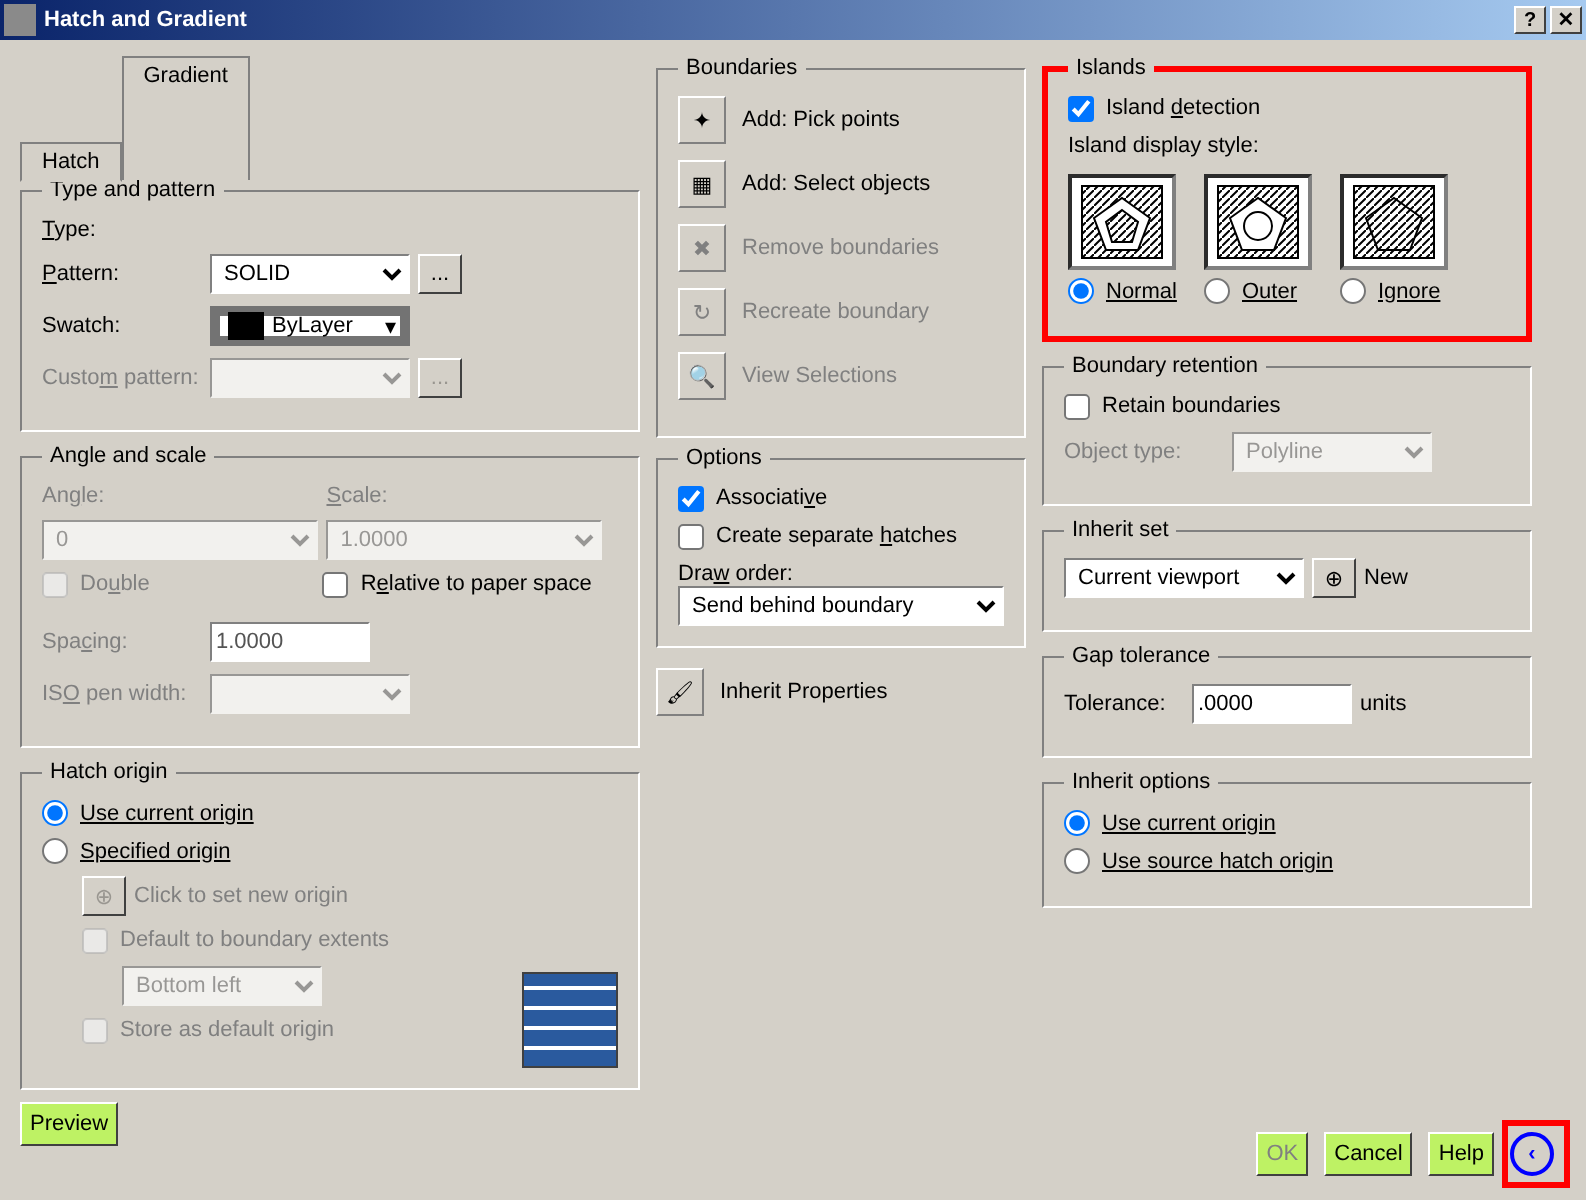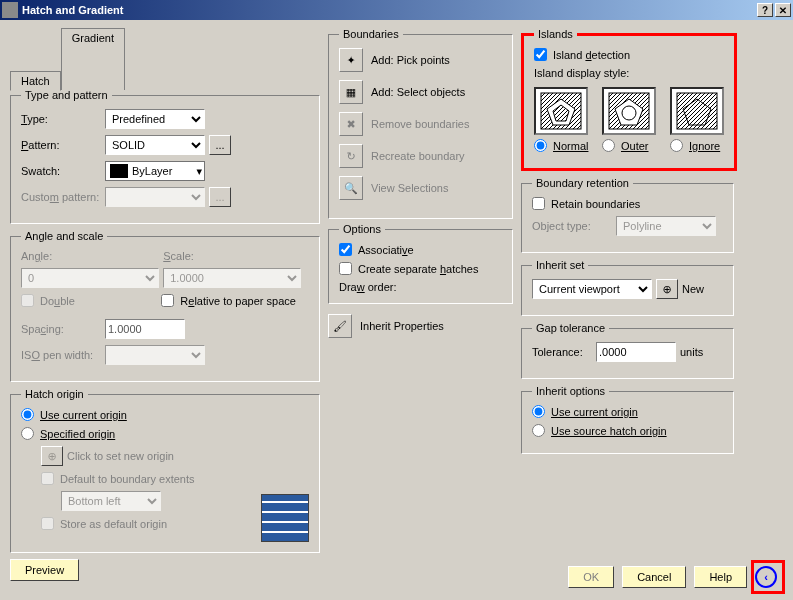--- a/index.html
+++ b/index.html
@@ -4,38 +4,38 @@
 <style>
 * { box-sizing: border-box; font-family: Tahoma, Arial, sans-serif; font-size: 11px; }
 body { margin: 0; background: #d4d0c8; width: 793px; height: 600px; position: relative; overflow: hidden; }
 .titlebar { background: linear-gradient(to right, #0a246a, #a6caf0); height: 20px; display: flex; align-items: center; padding: 0 2px; }
 .titlebar-icon { width: 16px; height: 16px; background: #8a8a8a; margin-right: 4px; }
 .titlebar-text { color: #fff; font-weight: bold; flex: 1; }
 .titlebar-btn { width: 16px; height: 14px; background: #d4d0c8; border: 1px solid #fff; border-right-color: #404040; border-bottom-color: #404040; margin-left: 2px; display: flex; align-items: center; justify-content: center; font-size: 10px; font-weight: bold; }
 .content { padding: 8px 10px; display: flex; gap: 8px; }
 .col1 { width: 310px; }
 .col2 { width: 185px; }
-.col3 { width: 213px; }
+.col3 { width: 245px; }
 .tabs { display: flex; margin-bottom: -1px; }
 .tab { padding: 3px 10px; border: 1px solid #808080; border-bottom: none; background: #d4d0c8; position: relative; }
 .tab.active { background: #d4d0c8; z-index: 2; border-bottom: 1px solid #d4d0c8; margin-bottom: -1px; margin-top: 43px; }
 fieldset { border: 1px solid #fff; border-top-color: #808080; border-left-color: #808080; margin: 0 0 6px 0; padding: 8px 10px 10px 10px; }
 legend { padding: 0 4px; }
 .row { display: flex; align-items: center; margin-bottom: 6px; gap: 4px; }
 .row label { width: 80px; }
 .row label.short { width: 60px; }
 select, input[type="text"] { border: 1px solid #808080; border-right-color: #fff; border-bottom-color: #fff; background: #fff; height: 20px; padding: 1px 2px; }
 select { width: 100px; }
 input[type="text"] { width: 80px; }
 button.small { width: 22px; height: 20px; background: #d4d0c8; border: 1px solid #fff; border-right-color: #404040; border-bottom-color: #404040; padding: 0; }
-button.btn { background: #fef9c3; border: 1px solid #fff; border-right-color: #404040; border-bottom-color: #404040; padding: 3px 14px; height: 22px; }
+button.btn { background: #bef264; border: 1px solid #fff; border-right-color: #404040; border-bottom-color: #404040; padding: 3px 4px; height: 22px; }
 .disabled { color: #808080; }
-.swatch-box { width: 100px; height: 20px; border: 1px solid #737373; display: flex; align-items: center; background: #fff; }
+.swatch-box { width: 100px; height: 20px; border: 5px solid #737373; display: flex; align-items: center; background: #fff; }
 .swatch-color { width: 18px; height: 14px; background: #000; margin: 0 4px; }
-.checkbox-row { display: flex; align-items: center; gap: 6px; margin-bottom: 6px; }
+.checkbox-row { display: flex; gap: 6px; margin-bottom: 6px; }
 input[type="checkbox"], input[type="radio"] { margin: 0; }
 .radio-row { display: flex; align-items: center; gap: 6px; margin-bottom: 6px; text-decoration: underline; }
 .icon-btn-row { display: flex; align-items: center; gap: 8px; margin-bottom: 8px; cursor: pointer; }
 .icon-btn { width: 24px; height: 24px; background: #d4d0c8; border: 1px solid #fff; border-right-color: #808080; border-bottom-color: #808080; display: flex; align-items: center; justify-content: center; }
 .island-styles { display: flex; gap: 14px; margin: 8px 0 4px 0; }
 .island-box { width: 54px; height: 48px; border: 2px inset #808080; background: #fff; display: flex; align-items: center; justify-content: center; }
 .underline { text-decoration: underline; }
 .hatch-preview { width: 48px; height: 48px; background: repeating-linear-gradient(0deg, #2a5a9e, #2a5a9e 8px, #fff 8px, #fff 10px); border: 1px solid #404040; position: absolute; right: 10px; bottom: 10px; }
 .bottom-buttons { position: absolute; bottom: 12px; right: 16px; display: flex; gap: 8px; align-items: center; }
 .arrow-btn { width: 22px; height: 22px; border: 2px solid #0000ff; border-radius: 50%; display: flex; align-items: center; justify-content: center; color: #0000ff; font-weight: bold; }
@@ -59,21 +59,20 @@
   <div class="col1">
     <div class="tabs">
       <div class="tab active">Hatch</div>
       <div class="tab">Gradient</div>
     </div>
 
     <fieldset>
       <legend>Type and pattern</legend>
       <div class="row">
         <label><span class="underline">T</span>ype:</label>
-        <select><option>Predefined</option></select>
       </div>
       <div class="row">
         <label><span class="underline">P</span>attern:</label>
         <select><option>SOLID</option></select>
         <button class="small">...</button>
       </div>
       <div class="row">
         <label>Swatch:</label>
         <div class="swatch-box">
           <div class="swatch-color"></div>
@@ -180,20 +179,21 @@
       <legend>Options</legend>
       <div class="checkbox-row">
         <input type="checkbox" checked="" style="">
         <span>Associati<span class="underline">v</span>e</span>
       </div>
       <div class="checkbox-row">
         <input type="checkbox" style="">
         <span>Create separate <span class="underline">h</span>atches</span>
       </div>
       <div>Dra<span class="underline">w</span> order:</div>
+      <select style="width:100%"><option>Send behind boundary</option></select>
     </fieldset>
 
     <div class="icon-btn-row" style="margin-top:10px">
       <div class="icon-btn">🖌</div>
       <span>Inherit Properties</span>
     </div>
   </div>
 
   <div class="col3">
     <fieldset class="highlight-red">

